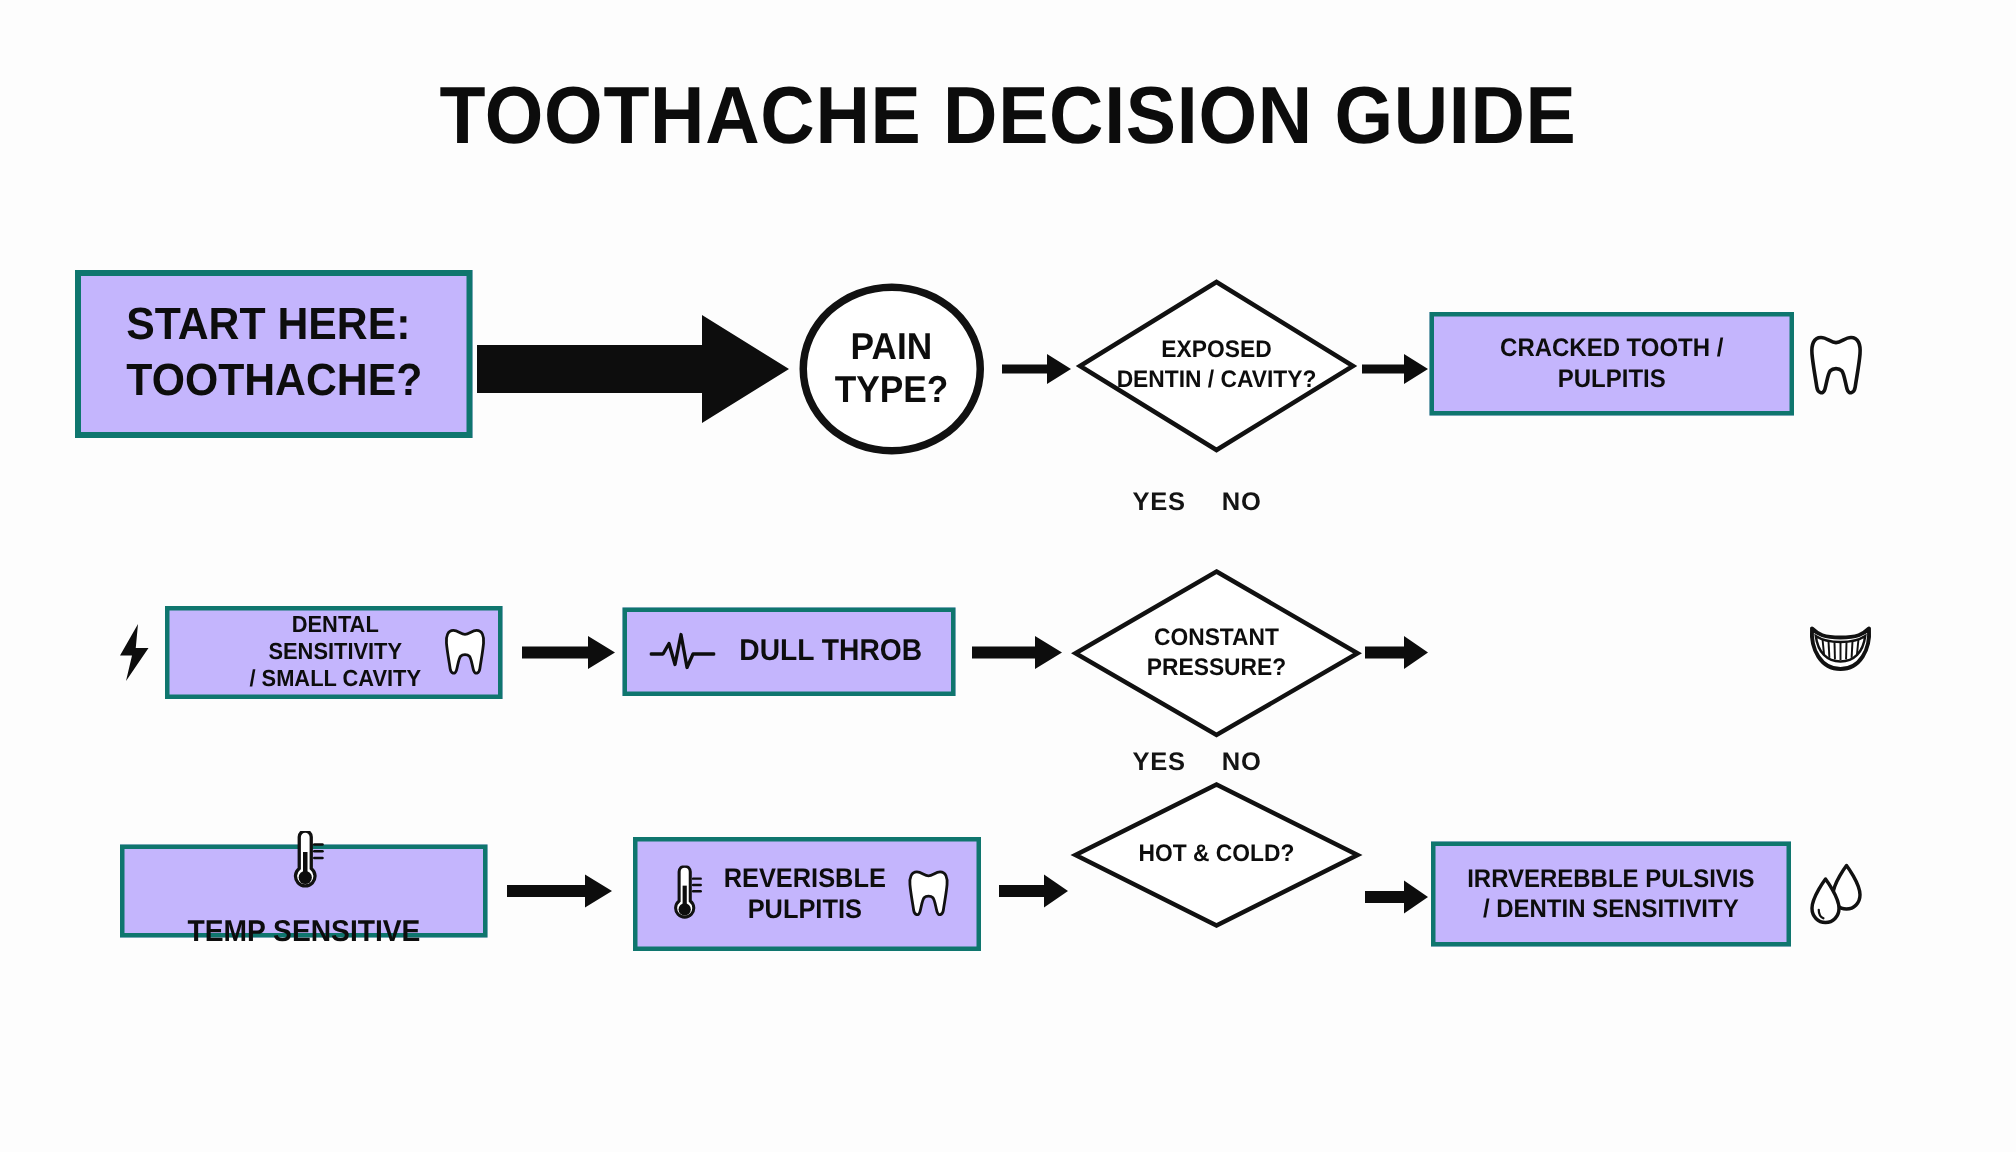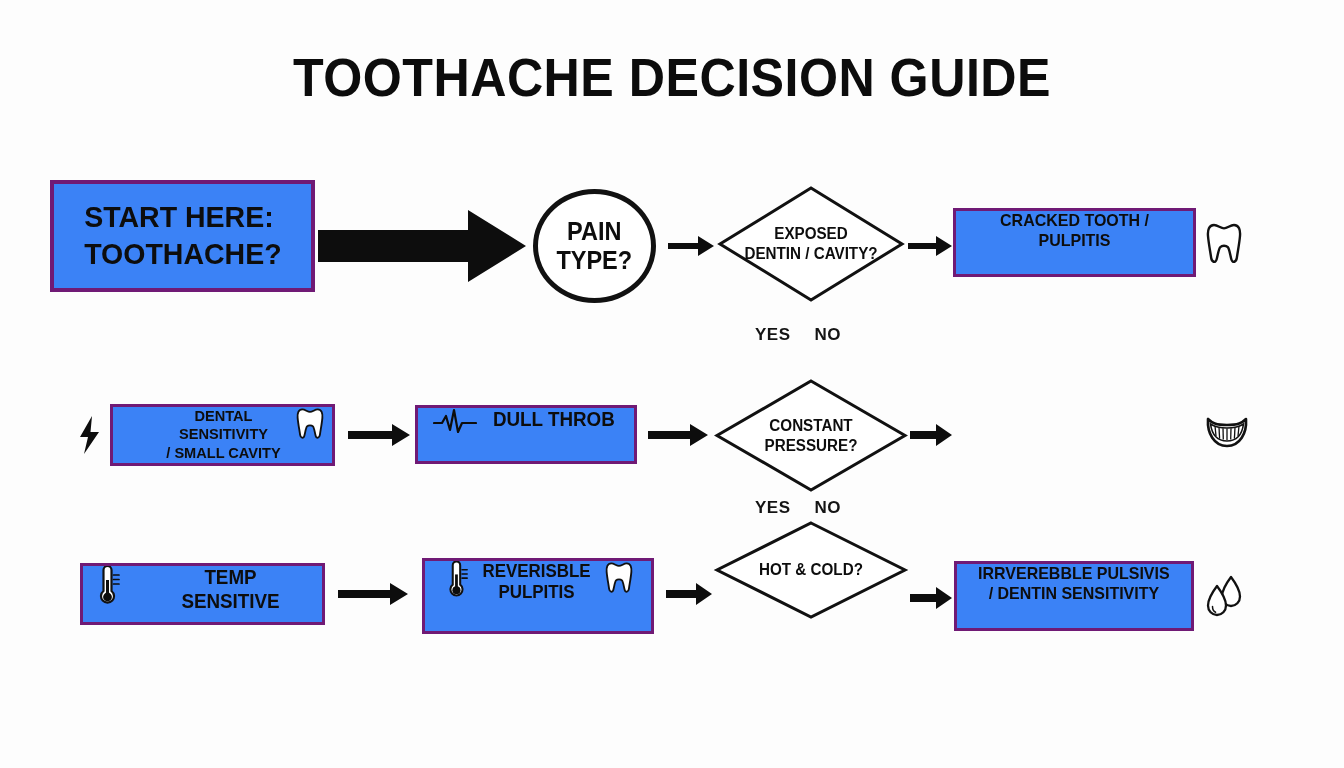--- a/index.html
+++ b/index.html
@@ -39,22 +39,22 @@
   }
   
   .node {
     position: absolute;
     box-sizing: border-box;
     display: flex;
     align-items: center;
     justify-content: center;
   }
   .boxnode {
-    border: 3px solid #701a75;
-    background: #3b82f6;
+    border: 3px solid #0f766e;
+    background: #c4b5fd;
   }
   .boxnode.thick { border-width: 4px; }
   .nodetext {
     font-family: "Liberation Sans", sans-serif;
     font-weight: bold;
     text-align: center;
     line-height: 1.18;
     color: #0d0d0d;
     white-space: pre-line;
     transform: scaleX(0.94);
@@ -122,21 +122,21 @@
   }
   .icon svg { display: block; }
   .inline-icon {
     display: inline-block;
     vertical-align: middle;
     flex: 0 0 auto;
   }
   .inline-icon svg { display: block; }
   .row-inner {
     display: flex;
-    align-items: flex-start;
+    align-items: center;
     justify-content: center;
     width: 100%;
     height: 100%;
     gap: 12px;
     padding: 0 10px;
     box-sizing: border-box;
   }
 </style>
 </head>
 <body>
@@ -277,21 +277,21 @@
         <line x1="19" y1="15.2" x2="19.3" y2="26.6"></line>
         <line x1="23" y1="15.4" x2="23" y2="27"></line>
         <line x1="27" y1="15.2" x2="26.7" y2="26.6"></line>
         <line x1="31" y1="14.4" x2="30.4" y2="25.6"></line>
         <line x1="35" y1="13" x2="34" y2="23"></line>
       </g>
     </svg>
   </span>
 
   <div class="node boxnode" style="left:80px; top:563px; width:245px; height:62px;">
-    <div class="row-inner" style="gap:28px;">
+    <div class="row-inner" style="gap:16px;flex-direction:column;">
       <span class="inline-icon">
         <svg width="28" height="40" viewBox="0 0 28 40">
           <path d="M10.5,4 a4,4 0 0 1 8,0 L18.5,25 a6.5,6.5 0 1 1 -8,0 Z" fill="#ffffff" stroke="#111111" stroke-width="2.2"></path>
           <circle cx="14.5" cy="31" r="4.4" fill="#0d0d0d"></circle>
           <rect x="13" y="14" width="3" height="16" fill="#0d0d0d"></rect>
           <g stroke="#0d0d0d" stroke-width="1.7" stroke-linecap="round">
             <line x1="20.5" y1="9" x2="26" y2="9"></line>
             <line x1="20.5" y1="13.5" x2="26" y2="13.5"></line>
             <line x1="20.5" y1="18" x2="26" y2="18"></line>
           </g>

